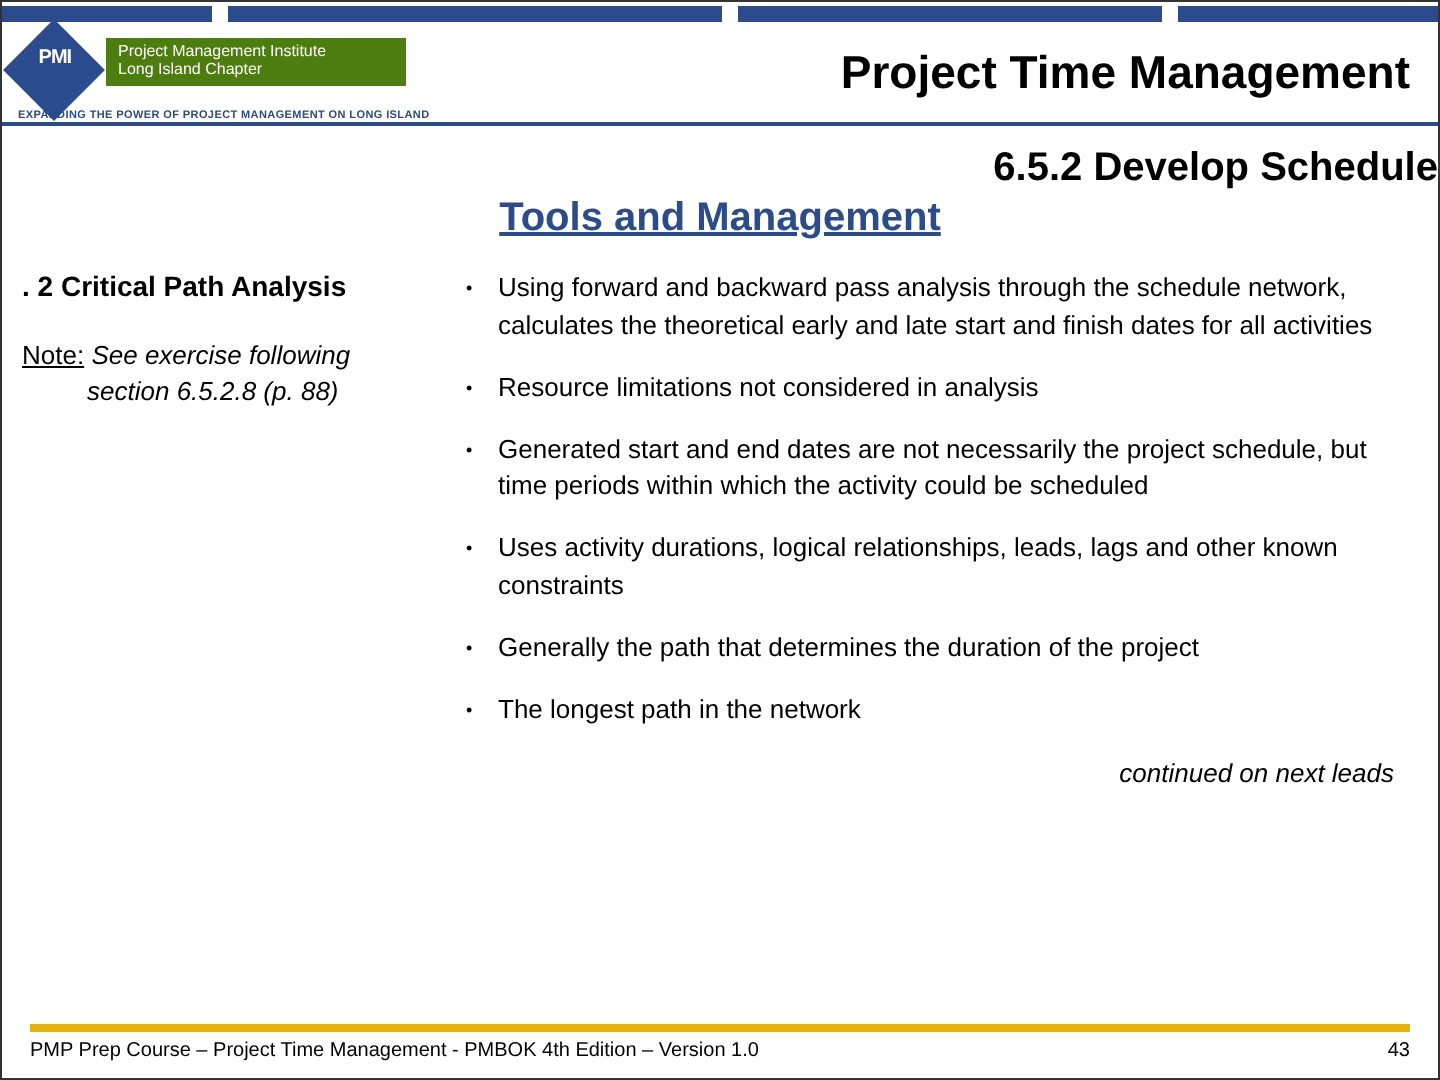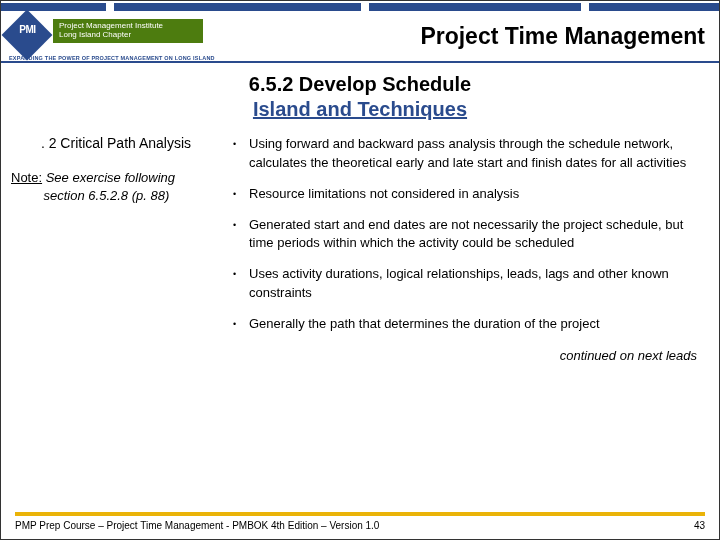--- a/index.html
+++ b/index.html
@@ -9,25 +9,25 @@
   .topstripe { position: absolute; top: 2px; left: 0; right: 0; height: 8px; background: #2a4b8d; }
   .topstripe::before, .topstripe::after { content: ""; position: absolute; top: 0; height: 8px; width: 8px; background: #fff; }
   .topstripe::before { left: 105px; }
   .topstripe::after  { left: 360px; box-shadow: 220px 0 #fff; }
   .logo { position: absolute; left: 8px; top: 14px; width: 235px; height: 40px; }
   .logo-tri { position: absolute; left: 0; top: 2px; width: 36px; height: 36px; background: #2a4b8d; transform: rotate(45deg); }
   .logo-tri span { position: absolute; left: 6px; top: 8px; transform: rotate(-45deg); color: #fff; font-size: 10px; font-weight: bold; letter-spacing: -0.5px; }
   .logo-text { position: absolute; left: 44px; top: 4px; background: #4d7c0f; color: #fff; font-size: 8px; line-height: 1.1; padding: 3px 6px; width: 150px; }
   .logo-sub { position: absolute; left: 0; top: 40px; color: #2a4b8d; font-size: 5.5px; font-weight: bold; letter-spacing: 0.2px; white-space: nowrap; }
   .page-title { position: absolute; right: 14px; top: 22px; font-size: 23px; font-weight: bold; font-family: Verdana, Arial, sans-serif; color: #000; }
-  .sub1 { text-align: center; font-size: 20px; font-weight: bold; margin-top: 10px; font-family: Verdana, Arial, sans-serif; }
+  .sub1 { text-align: right; font-size: 20px; font-weight: bold; margin-top: 10px; font-family: Verdana, Arial, sans-serif; }
   .sub2 { text-align: center; font-size: 20px; font-weight: bold; color: #2a4b8d; text-decoration: underline; font-family: Verdana, Arial, sans-serif; margin-top: 2px; }
   .content { display: flex; padding: 14px 18px 0 10px; }
   .leftcol { width: 220px; padding-right: 10px; }
-  .leftcol .topic { font-size: 14px; font-weight: normal; margin-bottom: 18px; text-align: center; }
+  .leftcol .topic { font-size: 14px; font-weight: bold; margin-bottom: 18px; }
   .leftcol .note { font-size: 13px; line-height: 1.35; }
   .leftcol .note u { text-decoration: underline; }
   .leftcol .note em { font-style: italic; text-align: center; }
   .rightcol { flex: 1; }
   .rightcol ul { list-style: none; }
   .rightcol li { position: relative; padding-left: 18px; font-size: 13px; line-height: 1.45; margin-bottom: 12px; }
   .rightcol li::before { content: "•"; position: absolute; left: 2px; top: 3px; font-size: 9px; }
   .cont { text-align: right; font-style: italic; font-size: 13px; padding-right: 22px; margin-top: 2px; }
   .footer { position: absolute; bottom: 8px; left: 0; right: 0; padding: 0 14px; }
   .footline { border-top: 4px solid #eab308; padding-top: 4px; display: flex; justify-content: space-between; font-size: 10px; }
@@ -46,38 +46,39 @@
       <div class="logo-text">
         <span>Project Management Institute</span><br>
         <span>Long Island Chapter</span>
       </div>
       <div class="logo-sub">EXPANDING THE POWER OF PROJECT MANAGEMENT ON LONG ISLAND</div>
     </div>
     <div class="page-title">Project Time Management</div>
   </div>
 
   <div class="sub1">6.5.2  Develop Schedule</div>
-  <div class="sub2">Island and Techniques</div>
+  <div class="sub2">Tools and Management</div>
 
   <div class="content">
     <div class="leftcol">
       <div class="topic">. 2 Critical Path Analysis</div>
       <div class="note">
         <u>Note:</u>
         <em>See exercise following</em><br>
         &nbsp;&nbsp;&nbsp;&nbsp;&nbsp;&nbsp;&nbsp;&nbsp;&nbsp;<em>section 6.5.2.8 (p. 88)</em>
       </div>
     </div>
     <div class="rightcol">
       <ul>
         <li>Using forward and backward pass analysis through the schedule network, calculates the theoretical early and late start and finish dates for all activities</li>
         <li>Resource limitations not considered in analysis</li>
         <li>Generated start and end dates are not necessarily the project schedule, but time periods within which the activity could be scheduled</li>
         <li>Uses activity durations, logical relationships, leads, lags and other known constraints</li>
         <li>Generally the path that determines the duration of the project</li>
+        <li>The longest path in the network</li>
       </ul>
     </div>
   </div>
 
   <div class="cont">continued on next leads</div>
 
   <div class="footer">
     <div class="footline">
       <span>PMP Prep Course – Project Time Management - PMBOK 4th Edition – Version 1.0</span>
       <span>43</span>

